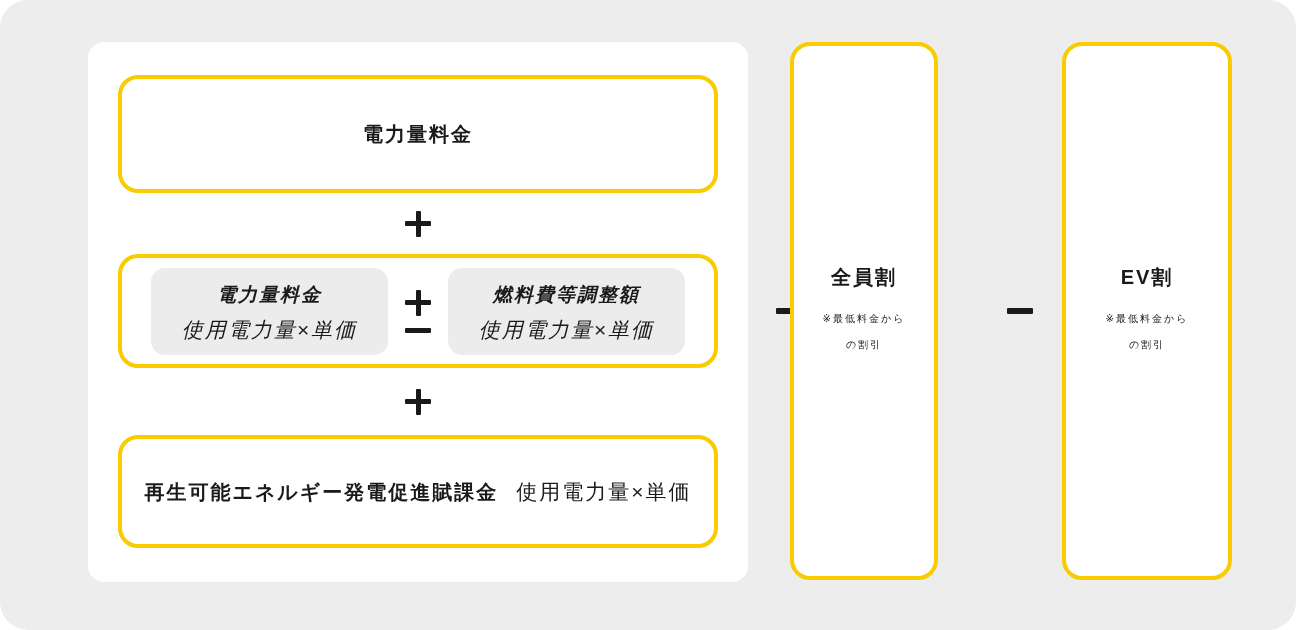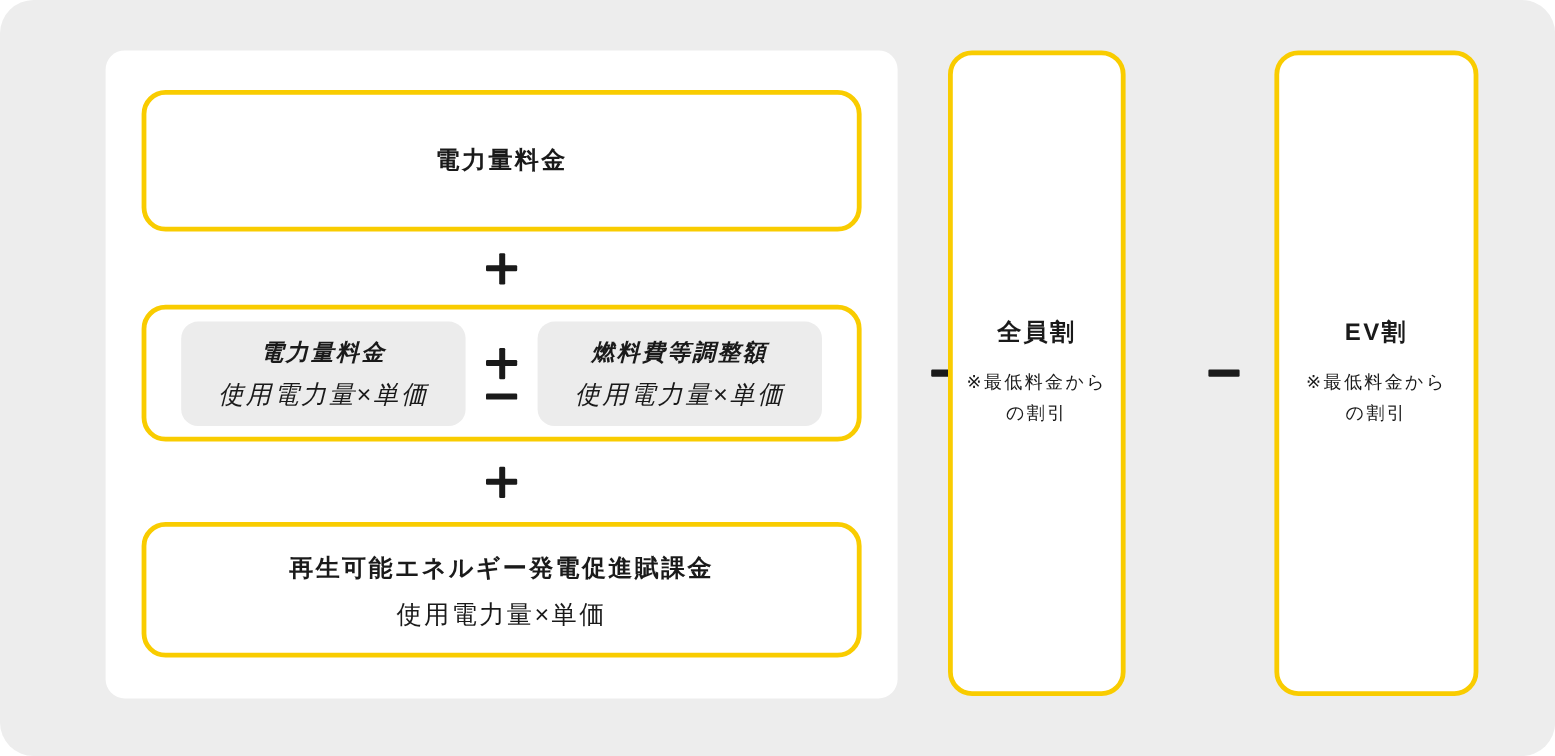--- a/index.html
+++ b/index.html
@@ -61,21 +61,21 @@
     display: flex;
     flex-direction: column;
     align-items: center;
     justify-content: center;
     gap: 15px;
     text-align: center;
   }
   .row-bottom {
     height: 113px;
     display: flex;
-    flex-direction: column;
+    flex-direction: row;
     align-items: center;
     justify-content: center;
     gap: 18px;
     text-align: left;
   }
   .title-lg {
     font-size: 20px;
     font-weight: bold;
     letter-spacing: 2px;
     line-height: 24px;
@@ -148,21 +148,21 @@
     display: flex;
     flex-direction: column;
     align-items: center;
     justify-content: center;
     text-align: center;
   }
   .tall-1 { left: 790px; width: 148px; }
   .tall-2 { left: 1062px; width: 170px; }
   .tall .title-lg { margin-bottom: 17px; }
   .note {
-    font-size: 15px;
+    font-size: 10px;
     letter-spacing: 2px;
     line-height: 26px;
   }
 </style>
 </head>
 <body>
 
 <div class="canvas">
 
   <div class="card">

